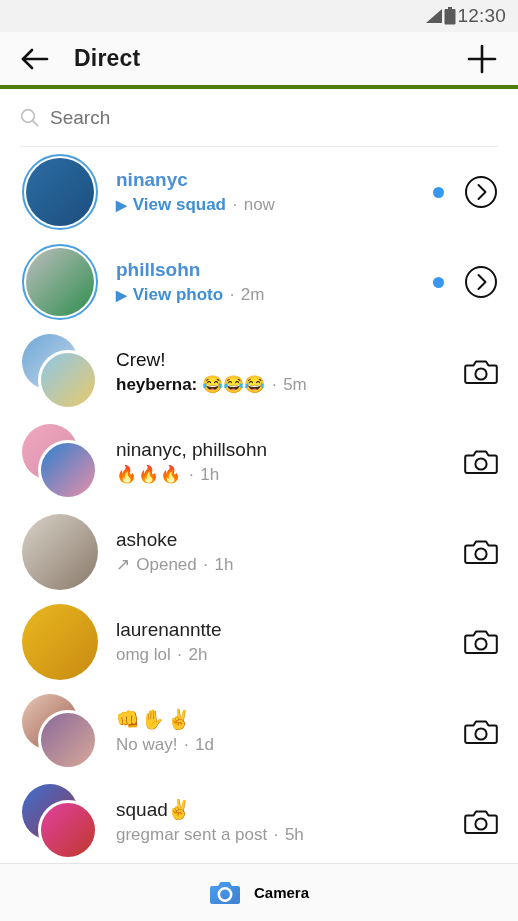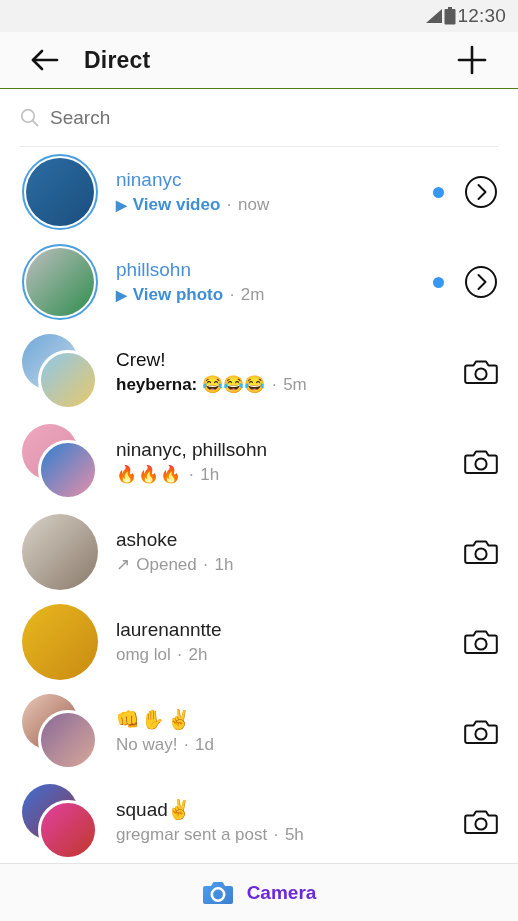--- a/index.html
+++ b/index.html
@@ -17,22 +17,22 @@
     display:flex; align-items:center; justify-content:flex-end;
     padding-right:12px; gap:1px;
   }
   .sb-signal { width:19px; height:16px; }
   .sb-batt { width:12px; height:18px; }
   .sb-time { font-size:19px; color:#555; letter-spacing:.2px; }
 
   
   .header {
     height:57px; flex:0 0 57px; background:#fafafa;
-    border-bottom:1px solid #4d7c0f;
-    display:flex; align-items:center; padding:0 28px;
+    border-bottom:4px solid #4d7c0f;
+    display:flex; align-items:center; padding:0 18px;
   }
   .back-btn { width:34px; height:34px; display:flex; align-items:center; justify-content:center; }
   .title { font-size:23px; font-weight:bold; color:#1a1a1a; margin-left:22px; letter-spacing:.2px; }
   .plus-btn { margin-left:auto; width:36px; height:36px; display:flex; align-items:center; justify-content:center; }
 
   
   .searchbar {
     height:57px; flex:0 0 57px; background:#fff;
     display:flex; align-items:center; padding:0 20px;
   }
@@ -57,21 +57,21 @@
     border-radius:50%; border:2.5px solid #4a9fe0; position:absolute; box-sizing:border-box;
   }
   .av-inner-pad { left:4px; top:4px; width:68px; height:68px; }
   .av-back { width:56px; height:56px; left:0; top:0; }
   .av-front { width:60px; height:60px; left:16px; top:16px; border:3px solid #fff; }
 
   
   .texts { margin-left:18px; flex:1 1 auto; min-width:0; display:flex; flex-direction:column; gap:4px; }
   .uname { font-size:19px; color:#222; line-height:1.15; white-space:nowrap; }
   .uname.unread { font-weight:normal; color:#111; }
-  .uname.bluename { color:#4a90d9; font-weight:normal; }
+  .uname.bluename { color:#4a90d9; font-weight:bold; }
   .preview { font-size:17px; color:#9a9a9a; line-height:1.15; display:flex; align-items:center; gap:6px; white-space:nowrap; }
   .preview.unread { color:#111; font-weight:bold; }
   .preview.blue { color:#3f8fd6; font-weight:bold; }
   .preview .time { color:#9a9a9a; font-weight:normal; }
   .tri { color:#3f8fd6; font-size:14px; line-height:1; }
   .arrow-open { font-size:17px; color:#9a9a9a; }
   .emo { font-size:17px; letter-spacing:1px; }
   .emo-title { font-size:19px; letter-spacing:2px; }
 
   
@@ -79,21 +79,21 @@
   .dot { width:11px; height:11px; border-radius:50%; background:#3897f0; }
   .chev { width:34px; height:34px; }
   .cam-outline { width:34px; height:28px; }
 
   
   .camerabar {
     flex:0 0 58px; height:58px; background:#fafafa;
     border-top:1px solid #e4e4e4;
     display:flex; align-items:center; justify-content:center; gap:13px;
   }
-  .cam-label { font-size:19px; font-weight:bold; color:#6d28d9; }
+  .cam-label { font-size:15px; font-weight:bold; color:#000000; }
 </style>
 </head>
 <body>
 
 <div id="app">
 
   <div class="statusbar">
     <svg class="sb-signal" viewBox="0 0 19 16">
       <path d="M18 1 L18 15 L2 15 Z" fill="#5a5a5a"></path>
     </svg>
@@ -134,21 +134,21 @@
   <div class="list" id="conv-list">
       <div class="row">
         <div class="avatar-wrap">
           <div class="av-circle av-inner-pad" style="background: linear-gradient(135deg, rgb(43, 108, 163), rgb(27, 79, 126));"></div>
           <div class="av-ring"></div>
         </div>
         <div class="texts">
           <div class="uname bluename">ninanyc</div>
           <div class="preview blue">
             <span class="tri">▶</span>
-            <span>View video</span>
+            <span>View squad</span>
             <span class="time">·</span>
             <span class="time">now</span>
           </div>
         </div>
         <div class="right">
           <div class="dot"></div>
           <div style="display: flex;">
             <svg viewBox="0 0 34 34" class="chev">
               <circle cx="17" cy="17" r="15" fill="none" stroke="#111" stroke-width="2"></circle>
               <path d="M14.5 10 L21.5 17 L14.5 24" fill="none" stroke="#111" stroke-width="2" stroke-linecap="round" stroke-linejoin="round"></path>

